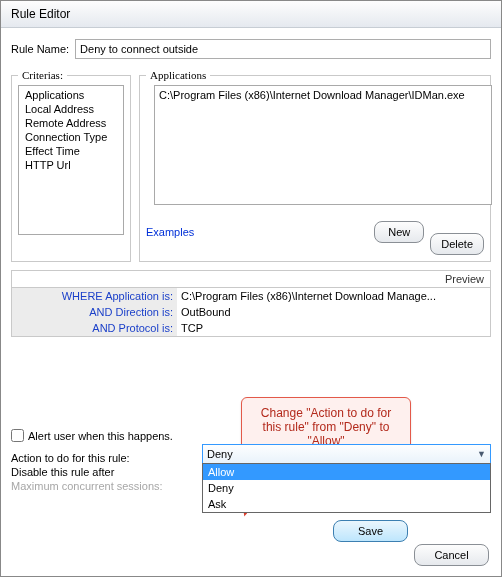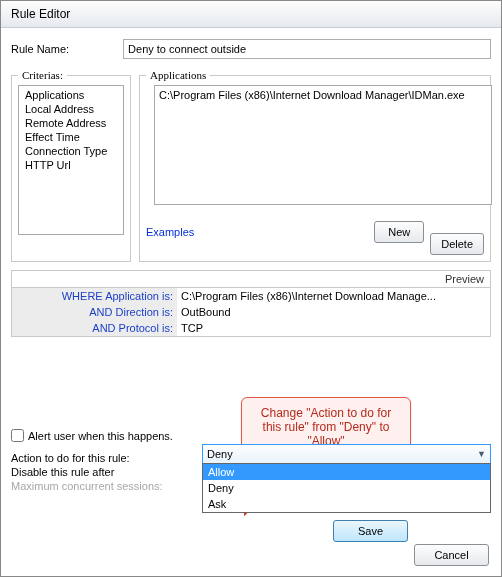--- a/index.html
+++ b/index.html
@@ -23,21 +23,21 @@
     padding: 6px 10px;
     font-size: 12px;
   }
   .content {
     padding: 6px 10px 8px 10px;
     position: absolute;
     top: 26px; left:0; right:0; bottom:0;
   }
   .row { display:flex; align-items:center; }
   .lbl { margin-right:6px; }
-  .rule-name-row { margin: 6px 0 10px 0; gap: 48px; }
+  .rule-name-row { margin: 6px 0 10px 0; }
   .rule-name-input {
     flex:1;
     height:20px;
     border:1px solid #adadad;
     padding:2px 4px;
     font: inherit;
   }
   fieldset {
     border:1px solid #c9c9c9;
     padding:4px 6px 6px 6px;
@@ -74,21 +74,21 @@
     align-items:center;
     margin-top:4px;
   }
   .examples { color:#0030d8; cursor:pointer; }
   .spacer { flex:1; }
   .btn {
     height:22px;
     min-width:50px;
     border:1px solid #8a8f95;
     background:linear-gradient(#fdfdfd,#e6e9ed);
-    border-radius:3px;
+    border-radius:8px;
     font:inherit;
     padding:0 10px;
     cursor:pointer;
   }
   .btn + .btn { margin-left:6px;margin-top:24px; }
   .btn.primary {
     border:1px solid #3c7fb1;
     background:linear-gradient(#eaf6fd,#bee6fd);
   }
   .preview-wrap { margin-top:8px; }
@@ -193,22 +193,22 @@
       <input class="rule-name-input" type="text" value="Deny to connect outside" style="">
     </div>
 
     <div class="mid">
       <fieldset class="criterias">
         <legend>Criterias:</legend>
         <div class="listbox">
           <div class="li">Applications</div>
           <div class="li">Local Address</div>
           <div class="li">Remote Address</div>
+          <div class="li">Connection Type</div>
           <div class="li">Effect Time</div>
-          <div class="li">Connection Type</div>
           <div class="li">HTTP Url</div>
         </div>
       </fieldset>
 
       <fieldset class="apps">
         <legend>Applications</legend>
         <textarea style="">C:\Program Files (x86)\Internet Download Manager\IDMan.exe</textarea>
         <div class="apps-footer">
           <span class="examples">Examples</span>
           <span class="spacer"></span>

